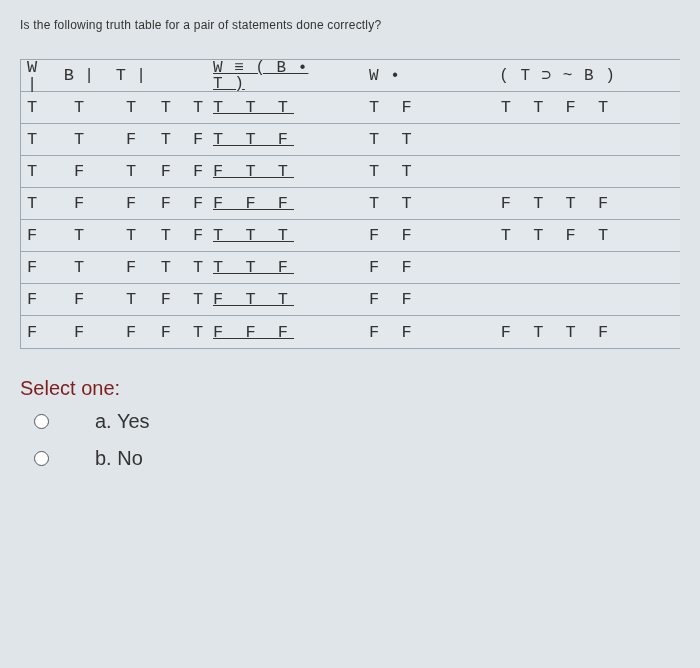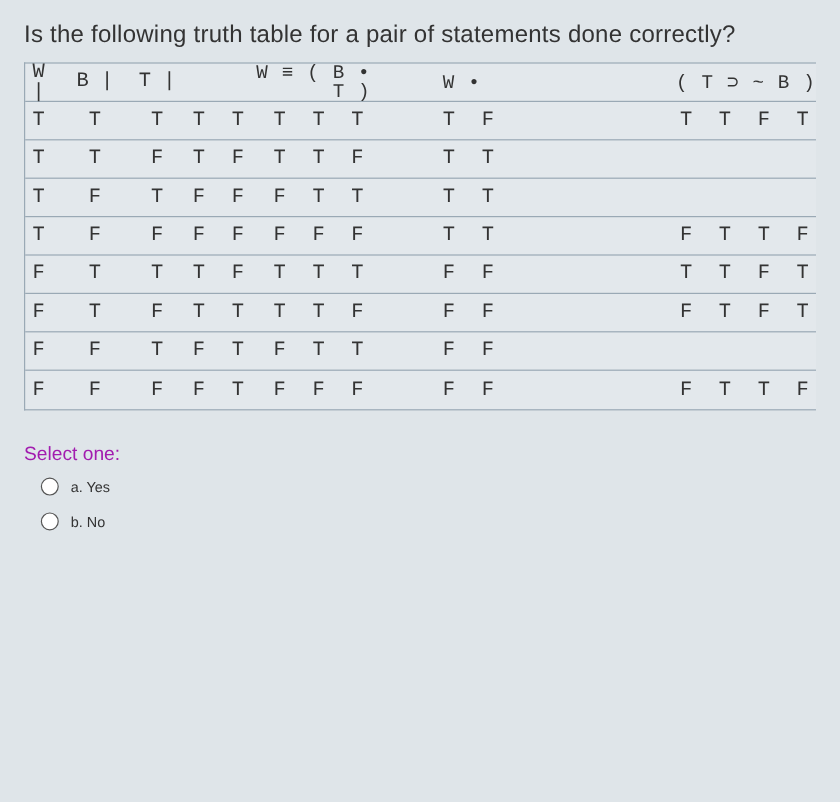--- a/index.html
+++ b/index.html
@@ -5,23 +5,23 @@
   * { box-sizing: border-box; margin: 0; padding: 0; }
   body {
     font-family: Arial, sans-serif;
     background: #dfe5e9;
     width: 700px;
     height: 668px;
     padding: 18px 20px;
     color: #333;
   }
   .question {
-    font-size: 20px;
+    font-size: 12px;
     color: #333;
-    margin-bottom: 11px;
+    margin-bottom: 27px;
     letter-spacing: 0.2px;
   }
   .table-wrap {
     border-left: 1px solid #9aa9b5;
     border-top: 1px solid #9aa9b5;
     border-bottom: 1px solid #9aa9b5;
     background: #e3e8ec;
     margin-bottom: 28px;
     font-family: "Courier New", monospace;
     font-size: 17px;
@@ -32,40 +32,41 @@
     display: flex;
     border-bottom: 1px solid #9aa9b5;
     height: 32px;
     align-items: center;
   }
   .drow:last-child { border-bottom: none; }
   .c1 { width: 32px; padding-left: 6px; }
   .c2 { width: 52px; text-align: center; }
   .c3 { width: 52px; text-align: center; }
   .c4 { width: 56px; text-align: center; letter-spacing: 6px; }
-  .c5 { width: 96px; text-align: right; letter-spacing: 6px; }
+  .c5 { width: 96px; text-align: left; letter-spacing: 6px; text-decoration: underline; }
   .gap { width: 54px; }
   .c6 { width: 62px; text-align: left; letter-spacing: 6px; padding-left: 6px; }
-  .c7 { flex: 1; text-align: right; letter-spacing: 6px; padding-left: 10px; }
+  .c7 { flex: 1; text-align: center; letter-spacing: 6px; padding-left: 10px; }
   .hrow .c4 { letter-spacing: 2px; }
   .hrow .c5 { letter-spacing: 1px; font-size: 16px; }
   .hrow .c6 { letter-spacing: 1px; font-size: 16px; }
   .hrow .c7 { letter-spacing: 1px; font-size: 16px; }
   .select-label {
-    font-size: 16px;
-    color: #a21caf;
+    font-size: 20px;
+    color: #7f1d1d;
     margin-bottom: 10px;
   }
   .option {
     display: flex;
     align-items: center;
     margin-left: 14px;
     margin-bottom: 14px;
-    font-size: 12px;
+    font-size: 20px;
     color: #333;
+    gap: 36px;
   }
   .radio {
     width: 15px; height: 15px;
     border: 1.5px solid #555;
     border-radius: 50%;
     margin-right: 10px;
     background: #fff;
   }
 </style>
 </head>
@@ -134,21 +135,20 @@
     <div class="c7">T T F T</div>
   </div>
   <div class="drow">
     <div class="c1">F</div>
     <div class="c2">T</div>
     <div class="c3">F</div>
     <div class="c4">T T</div>
     <div class="c5">T T F</div>
     <div class="gap"></div>
     <div class="c6">F F</div>
-    <div class="c7">F T F T</div>
   </div>
   <div class="drow">
     <div class="c1">F</div>
     <div class="c2">F</div>
     <div class="c3">T</div>
     <div class="c4">F T</div>
     <div class="c5">F T T</div>
     <div class="gap"></div>
     <div class="c6">F F</div>
   </div>

